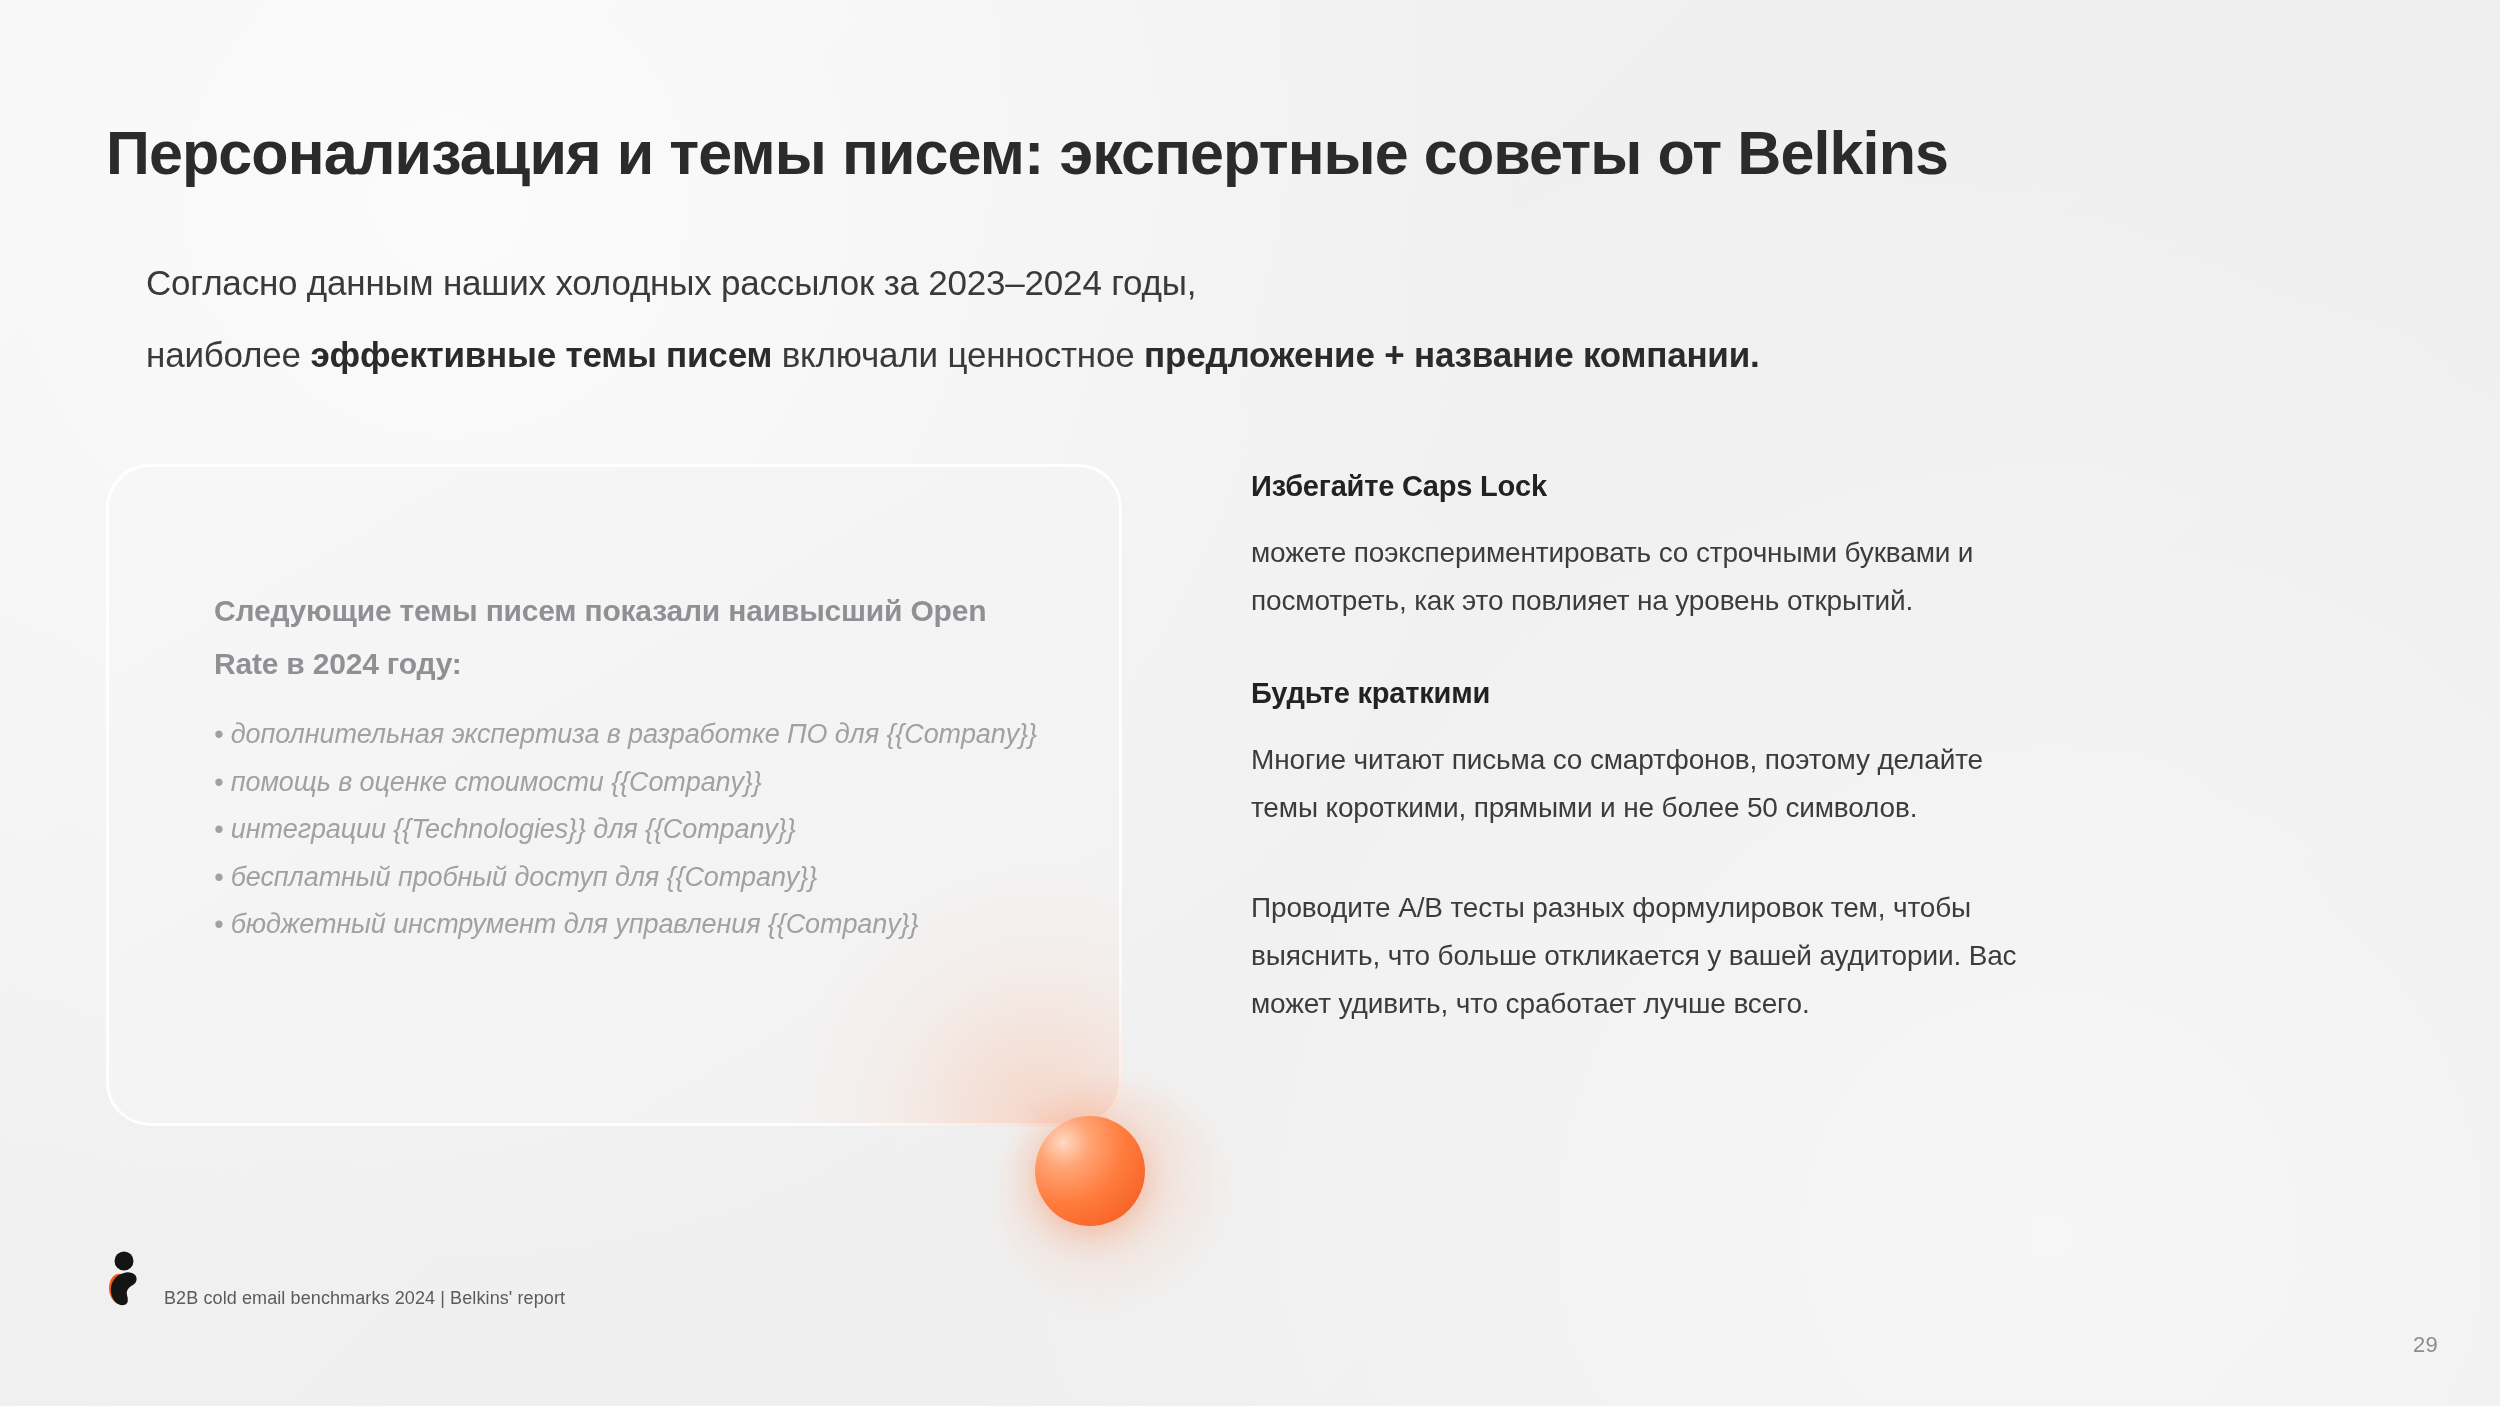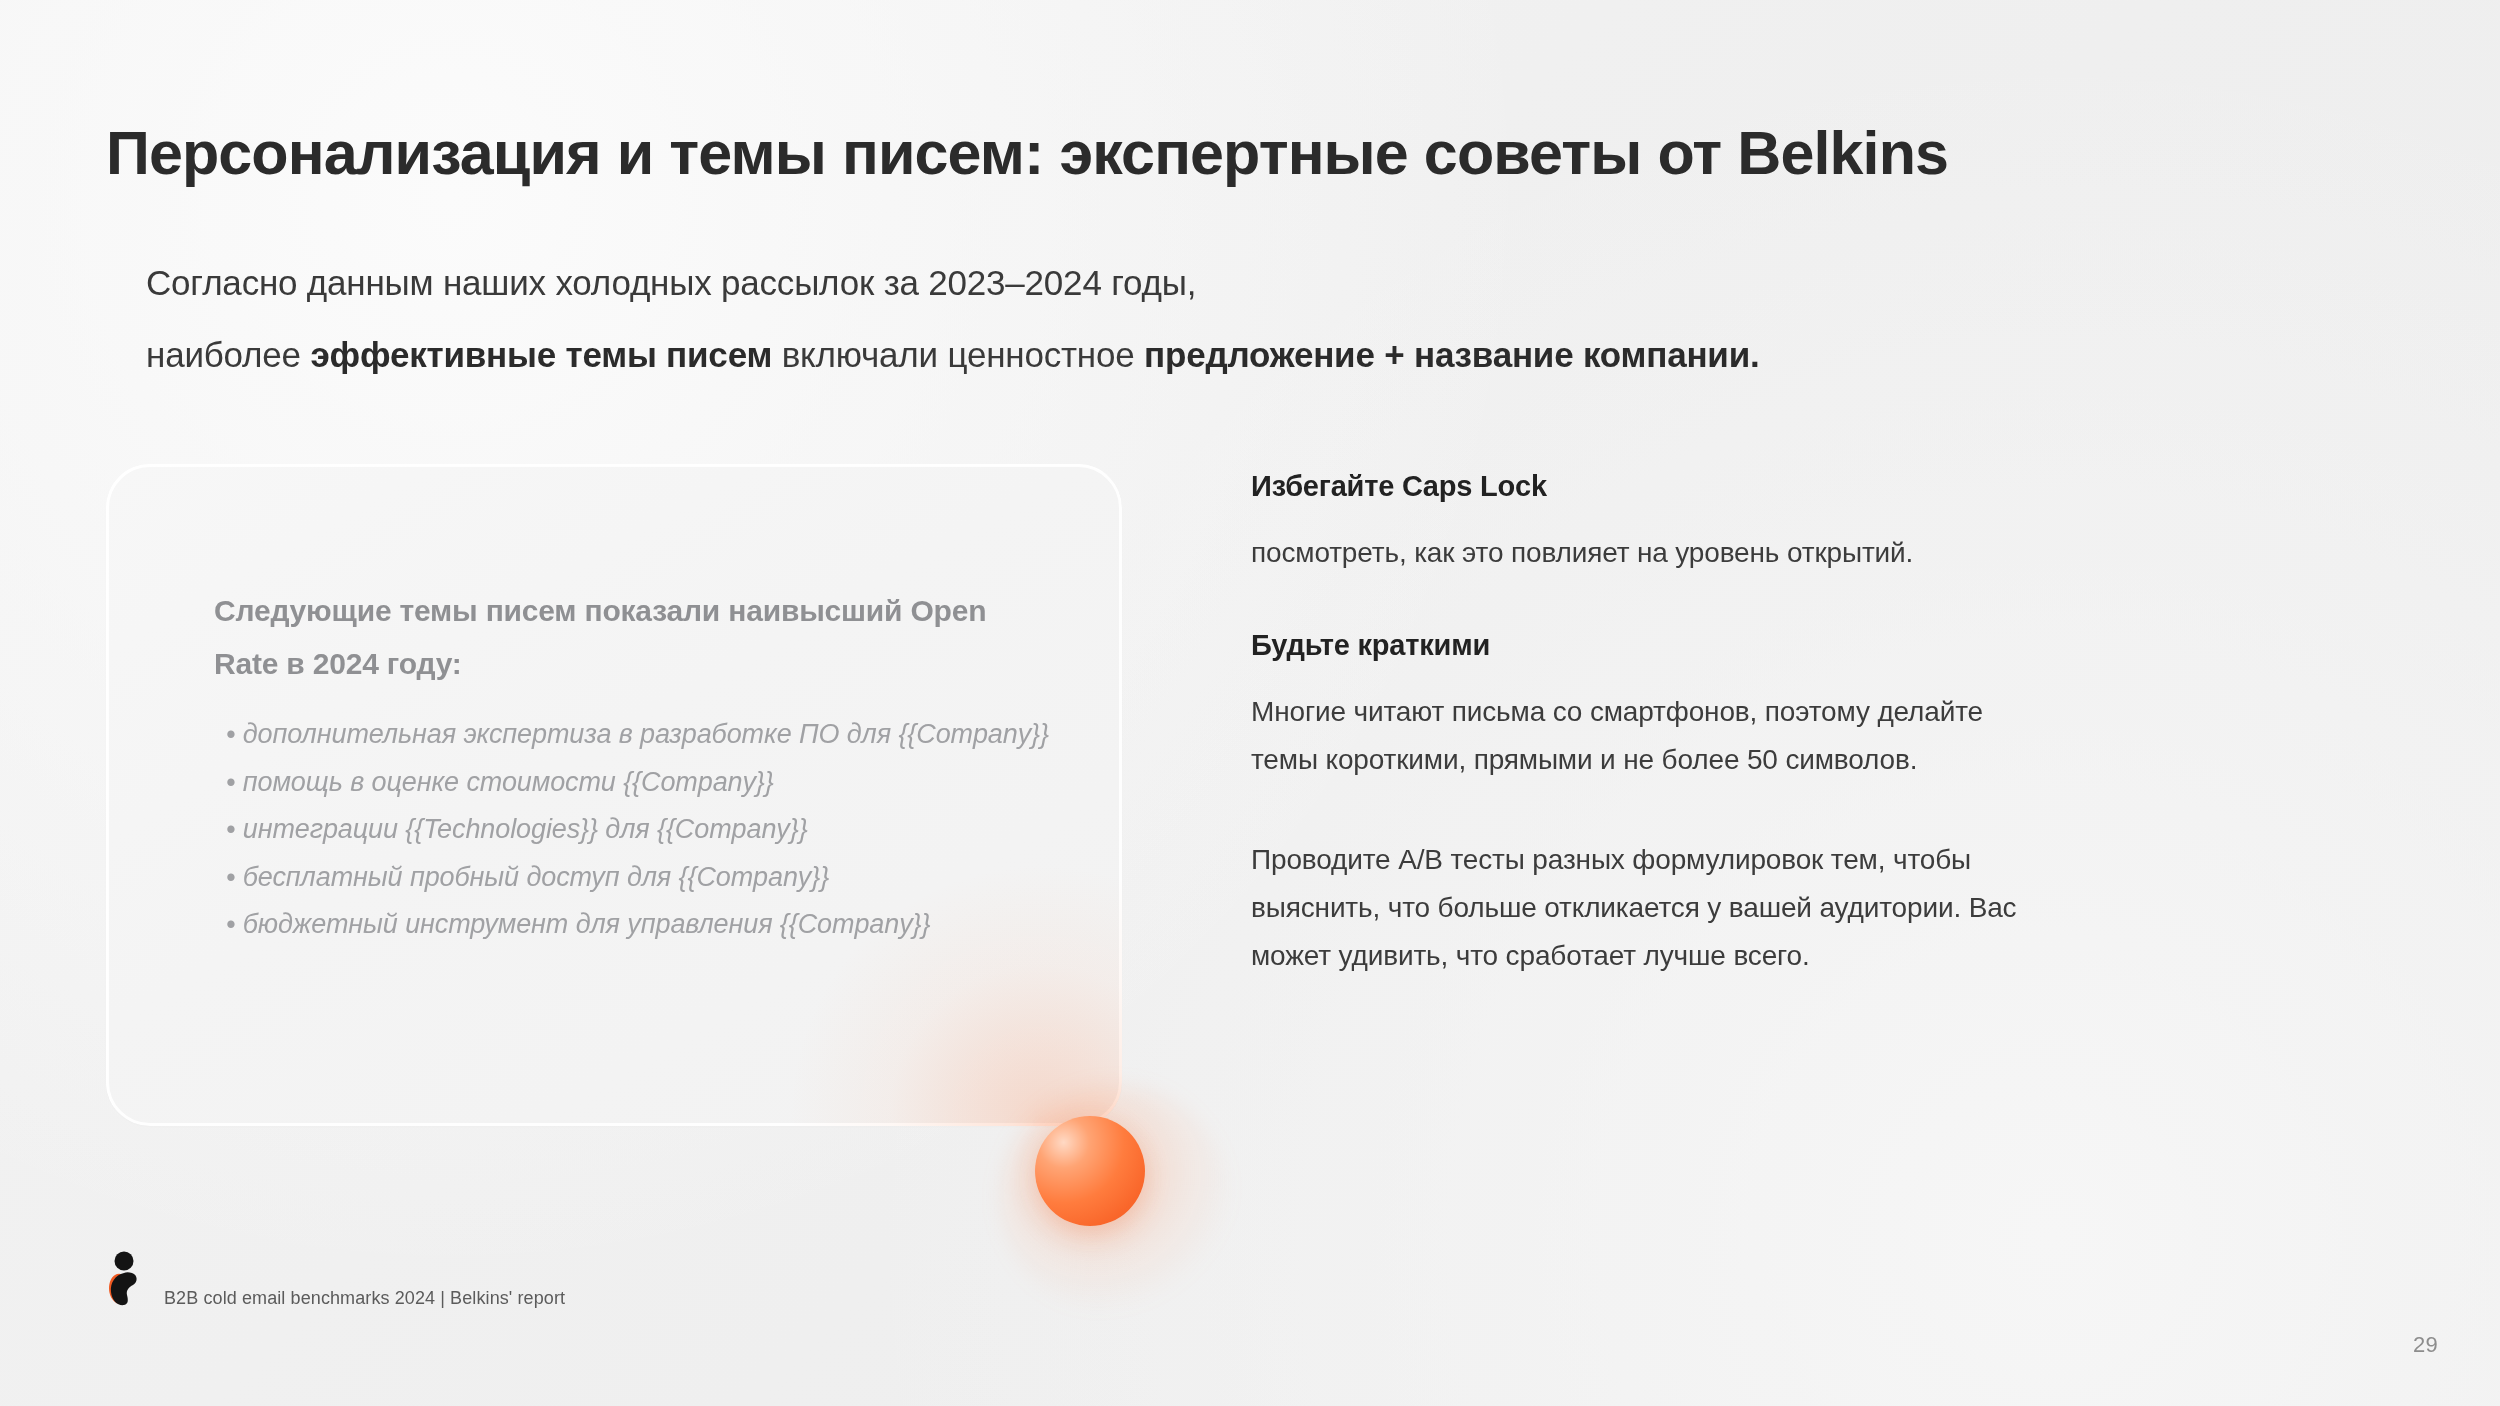--- a/index.html
+++ b/index.html
@@ -99,21 +99,20 @@
     position: absolute;
     left: 108px;
     top: 247px;
     width: 880px;
     font-size: 27px;
     font-style: italic;
     font-weight: 400;
     color: #a0a1a4;
     line-height: 47.5px;
     letter-spacing: -0.1px;
-    margin-left: 12px;
   }
   .card-list .item { display: block; }
 
   
   .sphere-glow {
     position: absolute;
     left: 1000px;
     top: 1085px;
     width: 230px;
     height: 230px;
@@ -247,20 +246,21 @@
     </div>
   </div>
 
   <div class="sphere-glow"></div>
   <div class="sphere"></div>
 
   <div class="tips">
     <div class="tip">
       <div class="tip-title">Избегайте Caps Lock</div>
       <div class="tip-body">
+        <span class="line">можете поэкспериментировать со строчными буквами и</span>
         <span class="line">посмотреть, как это повлияет на уровень открытий.</span>
       </div>
     </div>
     <div class="tip">
       <div class="tip-title">Будьте краткими</div>
       <div class="tip-body">
         <span class="line">Многие читают письма со смартфонов, поэтому делайте</span>
         <span class="line">темы короткими, прямыми и не более 50 символов.</span>
       </div>
     </div>

